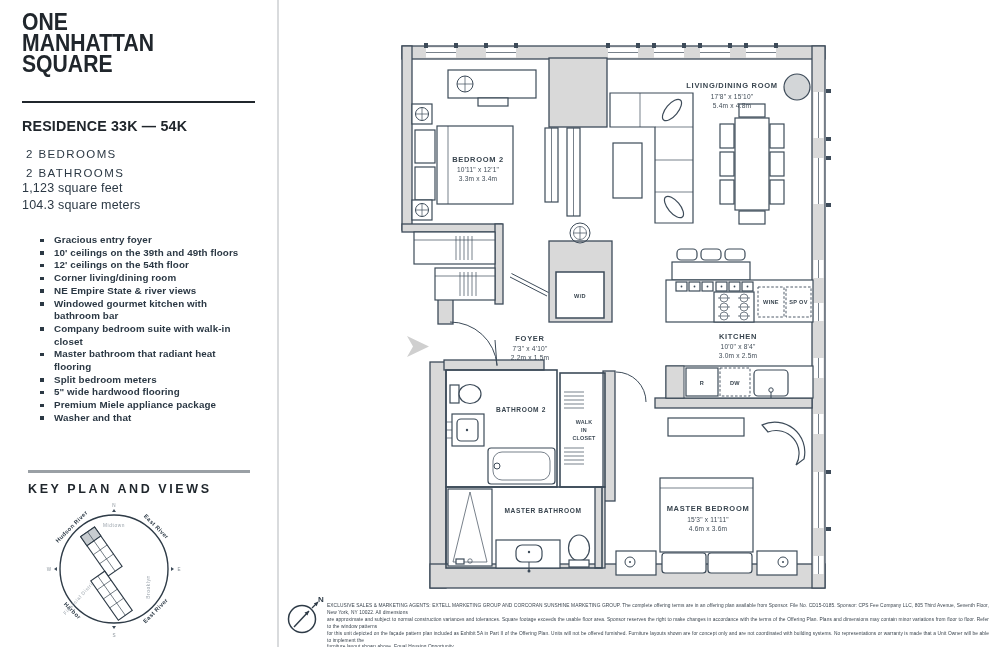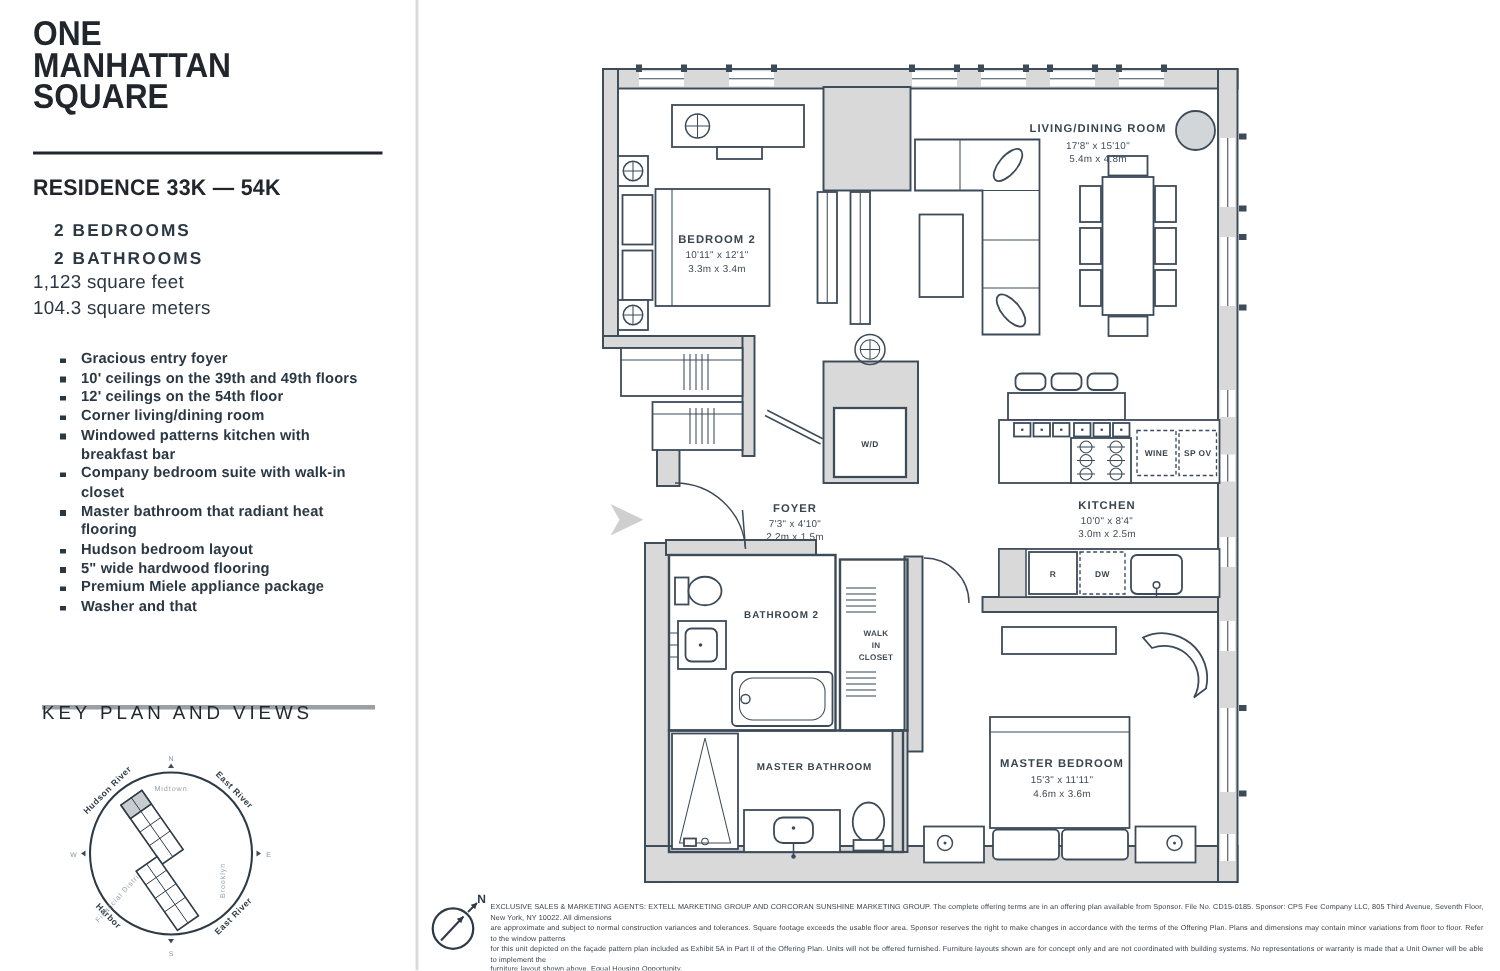--- a/index.html
+++ b/index.html
@@ -8,28 +8,28 @@
     background:#ffffff;color:#2b3844;
     font-family:"Liberation Sans", sans-serif;
   }
   .abs{position:absolute;}
   
   .logo{left:22px;top:12px;font-weight:900;font-size:23px;line-height:21px;
         color:#20262c;transform:scaleX(.92);transform-origin:left top;letter-spacing:0;}
   .rule1{left:22px;top:101px;width:233px;border-top:2px solid #20262c;}
   .res-title{left:22px;top:117px;font-size:15px;font-weight:900;color:#20262c;
              transform:scaleX(.95);transform-origin:left top;letter-spacing:.2px;}
-  .bedbath{left:36px;top:145px;font-size:11.5px;font-weight:700;letter-spacing:1.4px;line-height:19px;}
+  .bedbath{left:26px;top:145px;font-size:11.5px;font-weight:400;letter-spacing:1.4px;line-height:19px;}
   .area{left:22px;top:180px;font-size:12.5px;font-weight:400;line-height:17px;letter-spacing:.2px;}
   .features{left:22px;top:218px;width:245px;}
   .features ul{margin:16px;padding:0;list-style:none;}
   .features li{font-size:9.8px;font-weight:700;line-height:12.7px;padding-left:16px;position:relative;letter-spacing:.1px;}
   .features li::before{content:"";position:absolute;left:2px;top:4.5px;width:3.5px;height:3.5px;background:#2b3844;}
   .rule2{left:28px;top:470px;width:222px;border-top:3px solid #9aa0a5;}
-  .keyplan-h{left:28px;top:468px;font-size:12.5px;font-weight:400;letter-spacing:2.6px;color:#1f262c;}
+  .keyplan-h{left:28px;top:482px;font-size:12.5px;font-weight:700;letter-spacing:2.6px;color:#1f262c;}
   .divider{left:277px;top:0;width:2px;height:647px;background:#d9dbdd;}
   
   .disclaimer{left:327px;top:603px;width:662px;font-size:4.8px;line-height:6.9px;
               color:#39434d;letter-spacing:.1px;text-align:justify;}
   
   svg text{font-family:"Liberation Sans", sans-serif;}
   .rn{font-size:7.5px;font-weight:700;letter-spacing:.7px;fill:#39454f;text-anchor:middle;}
   .rn2{font-size:6.6px;font-weight:700;letter-spacing:.6px;fill:#39454f;text-anchor:middle;}
   .rd{font-size:6.6px;font-weight:500;letter-spacing:.2px;fill:#404c57;text-anchor:middle;}
   .sm{font-size:5.6px;font-weight:600;letter-spacing:.3px;fill:#39454f;text-anchor:middle;}
@@ -65,24 +65,25 @@
   <div>1,123 square feet</div>
   <div>104.3 square meters</div>
 </div>
 
 <div class="abs features">
   <ul>
     <li>Gracious entry foyer</li>
     <li>10' ceilings on the 39th and 49th floors</li>
     <li>12' ceilings on the 54th floor</li>
     <li>Corner living/dining room</li>
-    <li>Windowed patterns kitchen with breakfast bar</li>
+    <li>NE Empire State &amp; river views</li>
+    <li>Windowed gourmet kitchen with bathroom bar</li>
     <li>Company bedroom suite with walk-in closet</li>
     <li>Master bathroom that radiant heat flooring</li>
-    <li>Hudson bedroom layout</li>
+    <li>Split bedroom meters</li>
     <li>5" wide hardwood flooring</li>
     <li>Premium Miele appliance package</li>
     <li>Washer and that</li>
   </ul>
 </div>
 
 <div class="abs rule2"></div>
 <div class="abs keyplan-h">KEY PLAN AND VIEWS</div>
 
 <svg class="abs" style="left:28px;top:501px;" width="172" height="142" viewBox="0 0 172 142">

